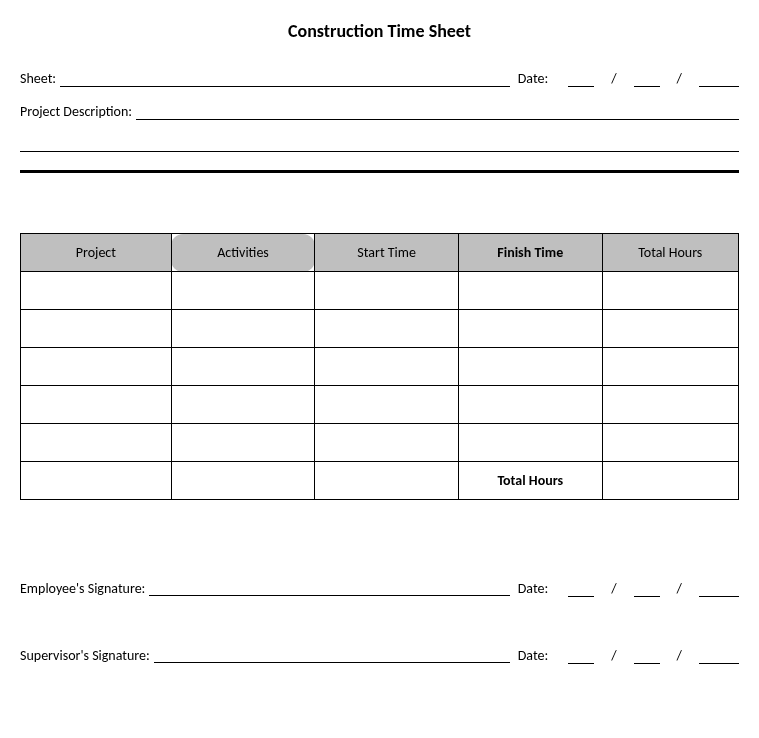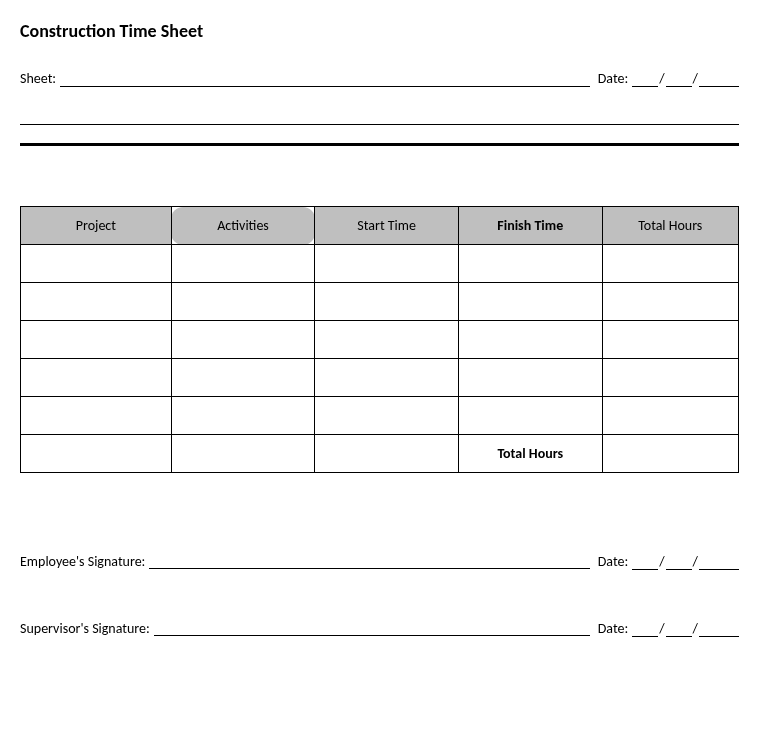--- a/index.html
+++ b/index.html
@@ -10,20 +10,21 @@
     body {
       font-family: Calibri, Arial, sans-serif;
       font-size: 14px;
       width: 759px;
       height: 738px;
       background: #fff;
       padding: 20px;
       color: #000;
     }
     .title {
+      text-align: center;
       font-weight: bold;
       font-size: 18px;
       margin-bottom: 28px;
     }
     .header-section {
       margin-bottom: 12px;
     }
     .row {
       display: flex;
       align-items: flex-end;
@@ -35,20 +36,21 @@
     }
     .line {
       flex: 1;
       border-bottom: 1px solid #000;
       height: 16px;
     }
     .date-group {
       display: flex;
       align-items: flex-end;
       margin-left: 8px;
+      gap: 16px;
     }
     .short-line {
       display: inline-block;
       border-bottom: 1px solid #000;
       width: 26px;
       height: 16px;
     }
     .short-line.y {
       width: 40px;
     }
@@ -116,20 +118,24 @@
     <div class="date-group">
       <span class="label">Date:</span>
       <span class="short-line"></span>
       <span class="slash">/</span>
       <span class="short-line"></span>
       <span class="slash">/</span>
       <span class="short-line y"></span>
     </div>
   </div>
 
+  <div class="desc-row">
+    <span class="label">Project Description:</span>
+    <span class="line"></span>
+  </div>
   <div class="full-line"></div>
 </div>
 
 <div class="thick-divider"></div>
 
 <table>
   <thead>
     <tr>
       <th class="col1">Project</th>
       <th class="col2">Activities</th>

